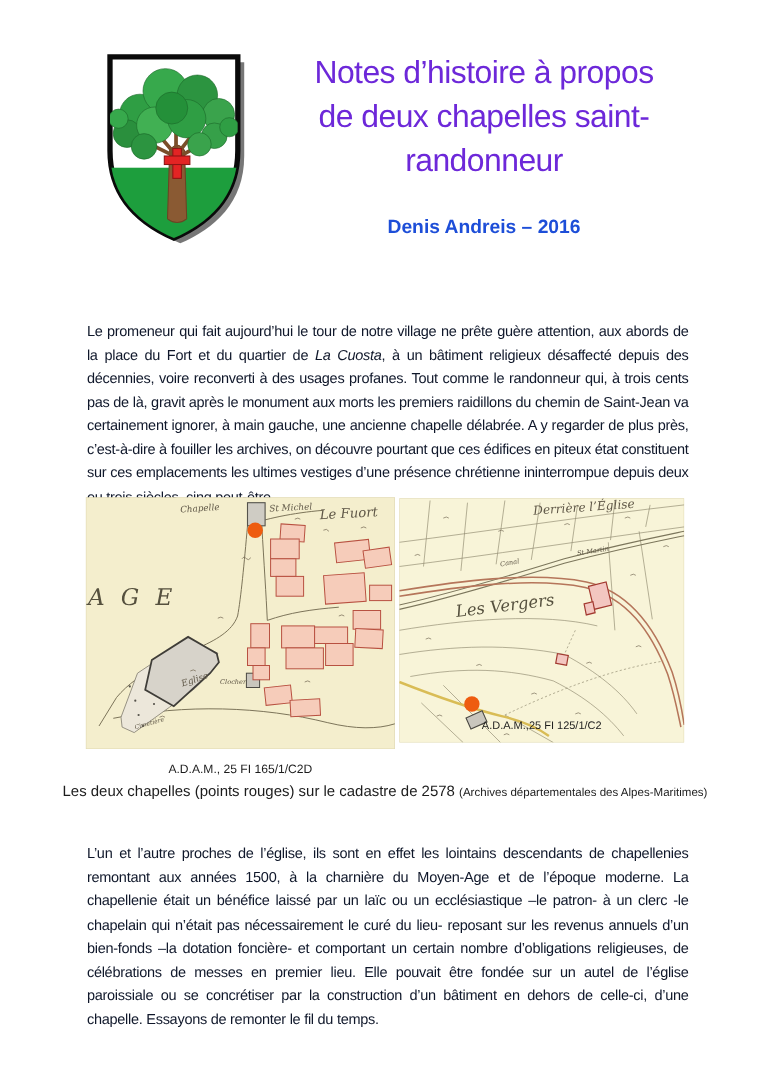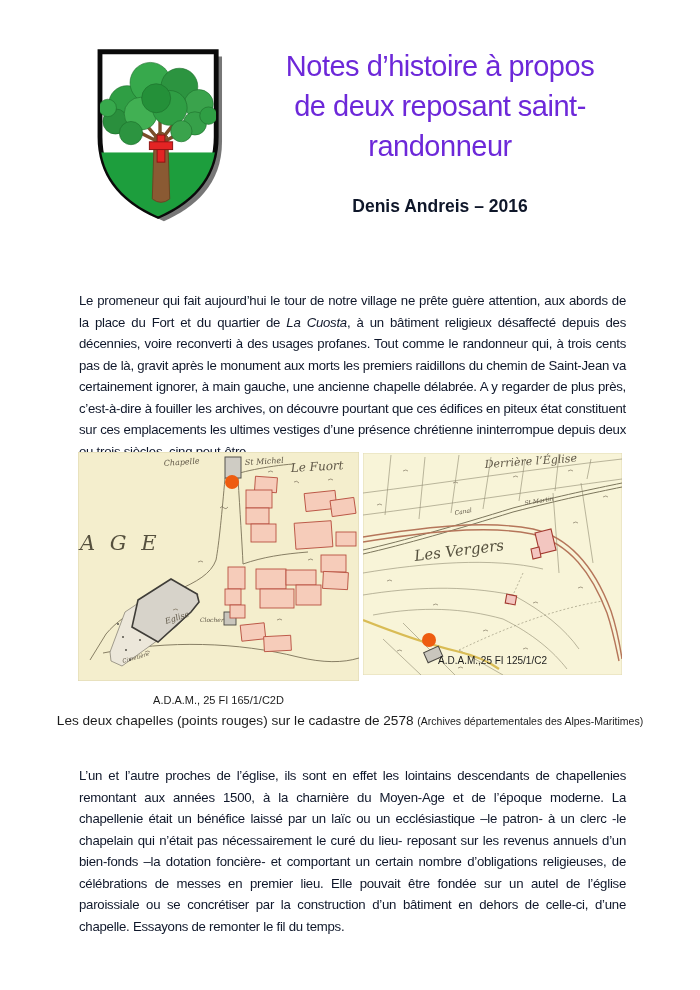--- a/index.html
+++ b/index.html
@@ -4,21 +4,21 @@
 <style>
   html,body{margin:0;padding:0;background:#ffffff;}
   .page{position:relative;width:700px;height:990px;background:#ffffff;overflow:hidden;
         font-family:"Liberation Sans",sans-serif;color:#1d1d1d;}
 
   
   .crest{position:absolute;left:88px;top:44px;width:146px;height:184px;}
   .title{position:absolute;left:240px;top:46px;width:400px;text-align:center;
          font-weight:normal;font-size:29px;line-height:40px;color:#6d28d9;letter-spacing:-0.5px;}
   .author{position:absolute;left:240px;top:196px;width:400px;text-align:center;
-          font-weight:bold;font-size:17.5px;color:#0f172a;}
+          font-weight:bold;font-size:17.5px;color:#1d4ed8;}
 
   
   .para{position:absolute;left:79px;width:547px;text-align:justify;
         font-size:13.2px;line-height:21.5px;letter-spacing:-0.25px;color:#0f172a;}
   #para1{top:277px;}
   #para2{top:752px;}
   .it{font-style:italic;}
 
   
   .map{position:absolute;display:block;}
@@ -74,21 +74,21 @@
 
       <g fill="#e32424" stroke="#8e1414" stroke-width="1">
         <rect x="71" y="94" width="8" height="28"></rect>
         <rect x="63" y="101" width="24" height="8"></rect>
       </g>
     </g>
   </svg>
 
   <div class="title">
     <div>Notes d’histoire à propos</div>
-    <div>de deux reposant saint-</div>
+    <div>de deux chapelles saint-</div>
     <div>randonneur</div>
   </div>
   <div class="author">Denis Andreis – 2016</div>
 
   <p class="para" id="para1"><span>Le promeneur qui fait aujourd’hui le tour de notre village ne prête guère attention, aux abords de la place du Fort et du quartier de </span><span class="it">La Cuosta</span><span>, à un bâtiment religieux désaffecté depuis des décennies, voire reconverti à des usages profanes. Tout comme le randonneur qui, à trois cents pas de là, gravit après le monument aux morts les premiers raidillons du chemin de Saint-Jean va certainement ignorer, à main gauche, une ancienne chapelle délabrée. A y regarder de plus près, c’est-à-dire à fouiller les archives, on découvre pourtant que ces édifices en piteux état constituent sur ces emplacements les ultimes vestiges d’une présence chrétienne ininterrompue depuis deux ou trois siècles, cinq peut-être.</span></p>
 
   <svg class="map" id="map-left" viewBox="0 0 281 229" width="281" height="229" aria-hidden="true">
     <rect x="0" y="0" width="281" height="229" fill="#f4eecd" stroke="#ddd5ae" stroke-width="1"></rect>
 
     <g stroke="#7a7258" stroke-width="0.9" fill="none">

